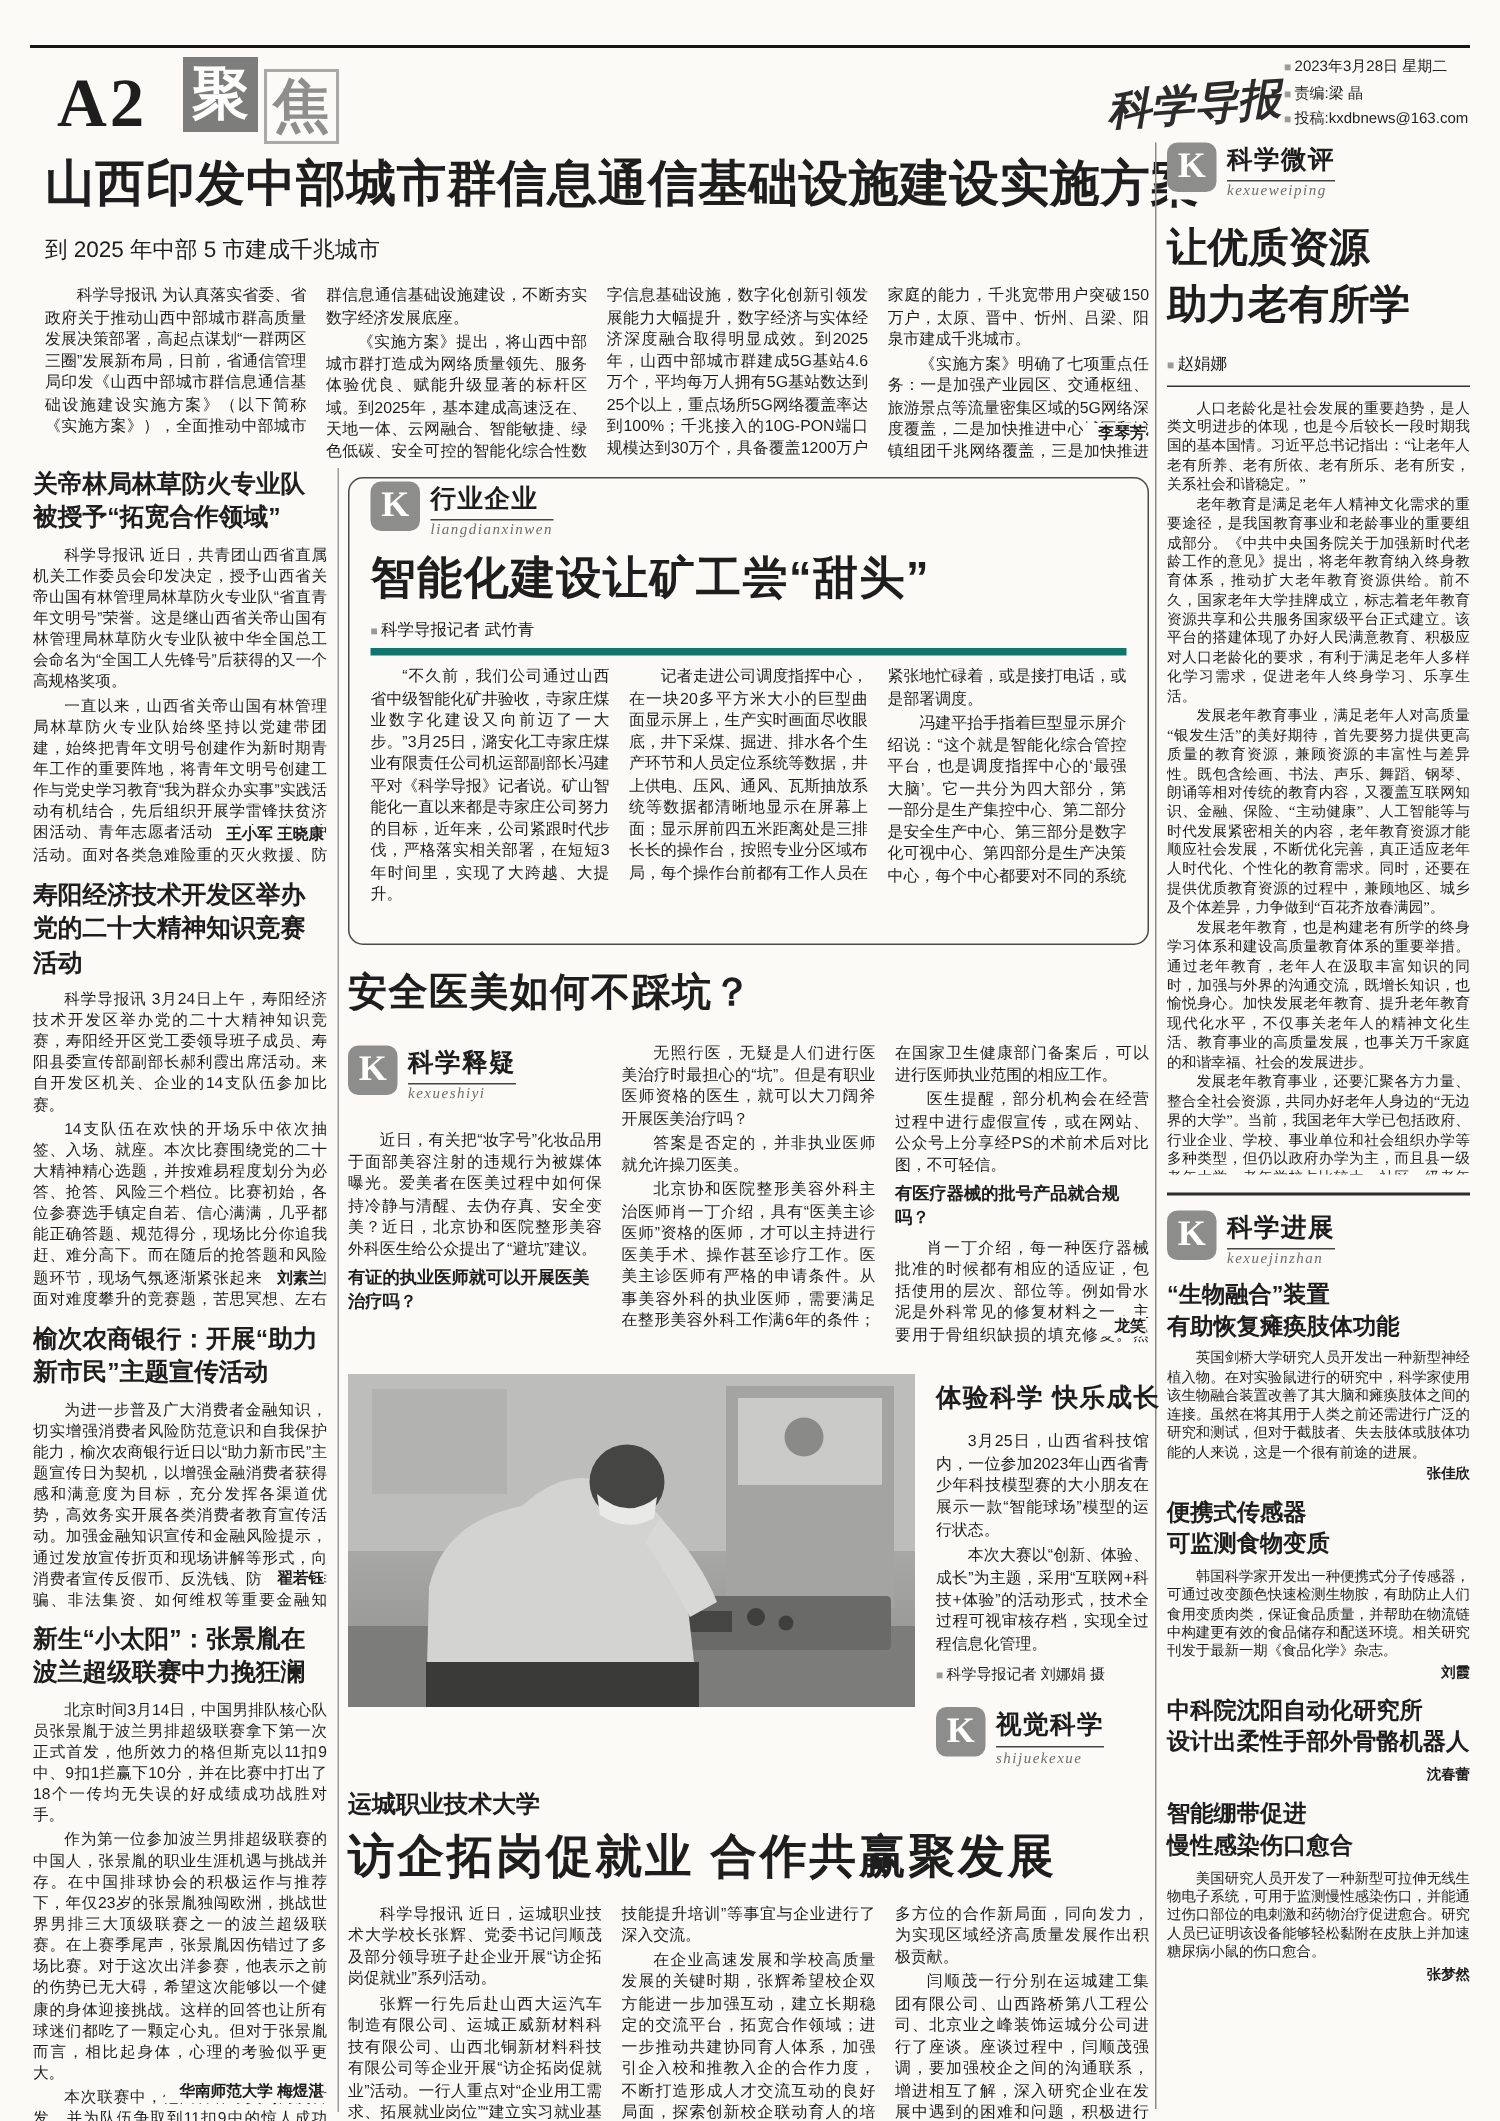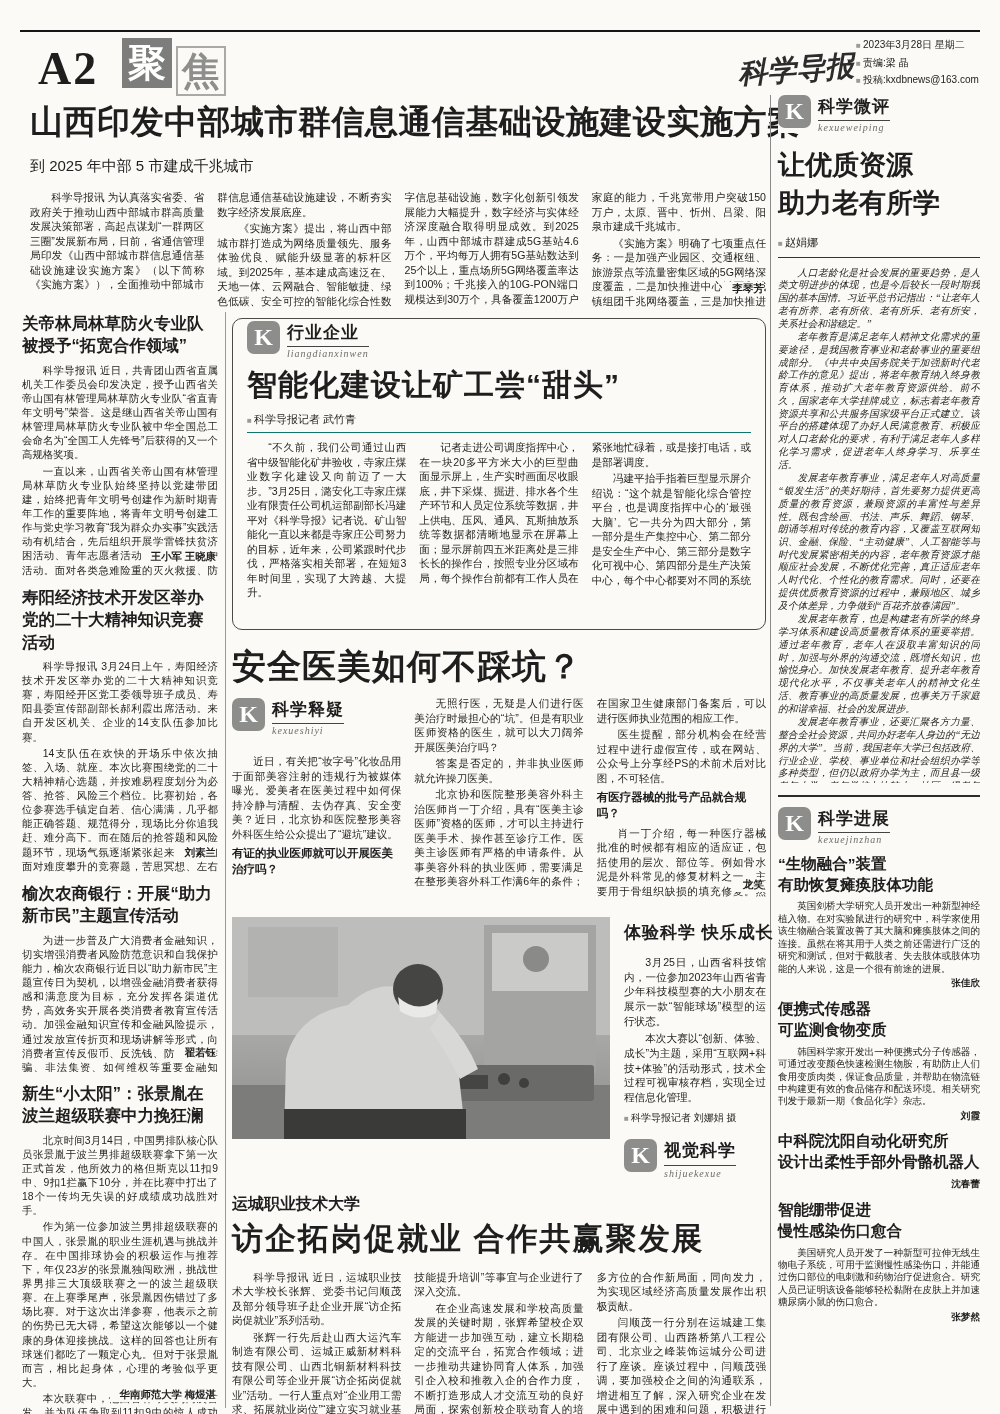--- a/index.html
+++ b/index.html
@@ -44,27 +44,27 @@
   .leftrail{position:absolute;left:22px;top:312px;width:196px;}
   .lart{position:relative;overflow:hidden;margin-bottom:10px;font-size:10.4px;line-height:1.36;}
   .lart .t{font-size:16.5px;line-height:1.35;font-weight:bold;white-space:pre-line;margin-bottom:7px;}
   .lart .sig-overlay{font-size:10.4px;}
 
   
   .middle{position:absolute;left:232px;top:318px;width:534px;}
   .ldbox{position:relative;border:1.5px solid #4a4a48;border-radius:10px;padding:8px 14px 10px;height:312px;}
   .ldbox .kbadge{margin-top:-6px;width:180px;}
   .ldbox .hl{font-size:30px;font-weight:bold;margin:6px 0 6px;letter-spacing:1px;}
-  .byline{font-size:11px;padding-bottom:5px;border-bottom:1px solid #0f766e;margin-bottom:7px;}
+  .byline{font-size:11px;padding-bottom:5px;border-bottom:5px solid #0f766e;margin-bottom:7px;}
   .byline::before{content:"■ ";color:#9a9a98;font-size:8px;}
   .ldcols-wrap{position:relative;height:172px;overflow:hidden;}
   .cols3{columns:3;column-gap:13px;height:100%;font-size:10.6px;line-height:1.37;}
 
   .yimei{position:relative;margin-top:14px;}
-  .yimei .hl{font-size:34px;font-weight:bold;letter-spacing:1px;margin-bottom:6px;font-family:Liberation Mono, monospace;}
+  .yimei .hl{font-size:26px;font-weight:bold;letter-spacing:1px;margin-bottom:16px;font-family:Liberation Mono, monospace;}
   .yimei .colwrap{position:relative;height:208px;overflow:hidden;}
   .yspacer{height:58px;}
   .yimei .kbadge{position:absolute;left:0;top:2px;width:160px;}
   .ysub{font-size:11.5px;margin:5px 0 4px;}
 
   .photorow{display:flex;margin-top:13px;}
   .photo{flex:none;width:378px;height:222px;background:#9a9a98;}
   .capcol{width:142px;margin-left:14px;font-size:10.6px;line-height:1.4;}
   .capcol .t{font-size:17px;font-weight:bold;letter-spacing:1px;margin:4px 0 10px;white-space:nowrap;}
   .credit{margin-top:6px;font-size:10px;}
@@ -74,21 +74,21 @@
   .fangqi{position:relative;margin-top:13px;}
   .fangqi .kick{font-size:16px;font-weight:bold;margin-bottom:3px;}
   .fangqi .hl{font-size:31px;font-weight:bold;letter-spacing:2px;margin-bottom:10px;white-space:nowrap;}
   .fangqi .colwrap{position:relative;height:186px;overflow:hidden;}
 
   
   .rightrail{position:absolute;left:778px;top:95px;width:202px;}
   .weiping .t{font-size:27px;font-weight:bold;line-height:1.4;white-space:pre-line;margin:14px 0 12px;}
   .author{font-size:11px;padding-bottom:7px;border-bottom:1.5px solid #333;margin-bottom:9px;}
   .author::before{content:"■ ";color:#9a9a98;font-size:8px;}
-  .wbody{height:516px;overflow:hidden;font-family:"Liberation Serif","DejaVu Serif",serif;font-style:italic;font-size:9.8px;line-height:1.3;}
+  .wbody{height:516px;overflow:hidden;font-family:"Liberation Serif","DejaVu Serif",serif;font-size:9.8px;line-height:1.3;}
   .wbody .para{margin-bottom:1px;}
   .sec-div{border-top:2px solid #2c2c2c;margin:12px 0 10px;}
   .jz-item{margin-top:9px;font-size:9.6px;line-height:1.3;}
   .jz-item .t{font-size:15.5px;line-height:1.35;font-weight:bold;white-space:pre-line;margin-bottom:5px;}
   .jz-item .sig-line{font-size:9.6px;}
 </style>
 </head>
 <body>
 
 <div class="page">

